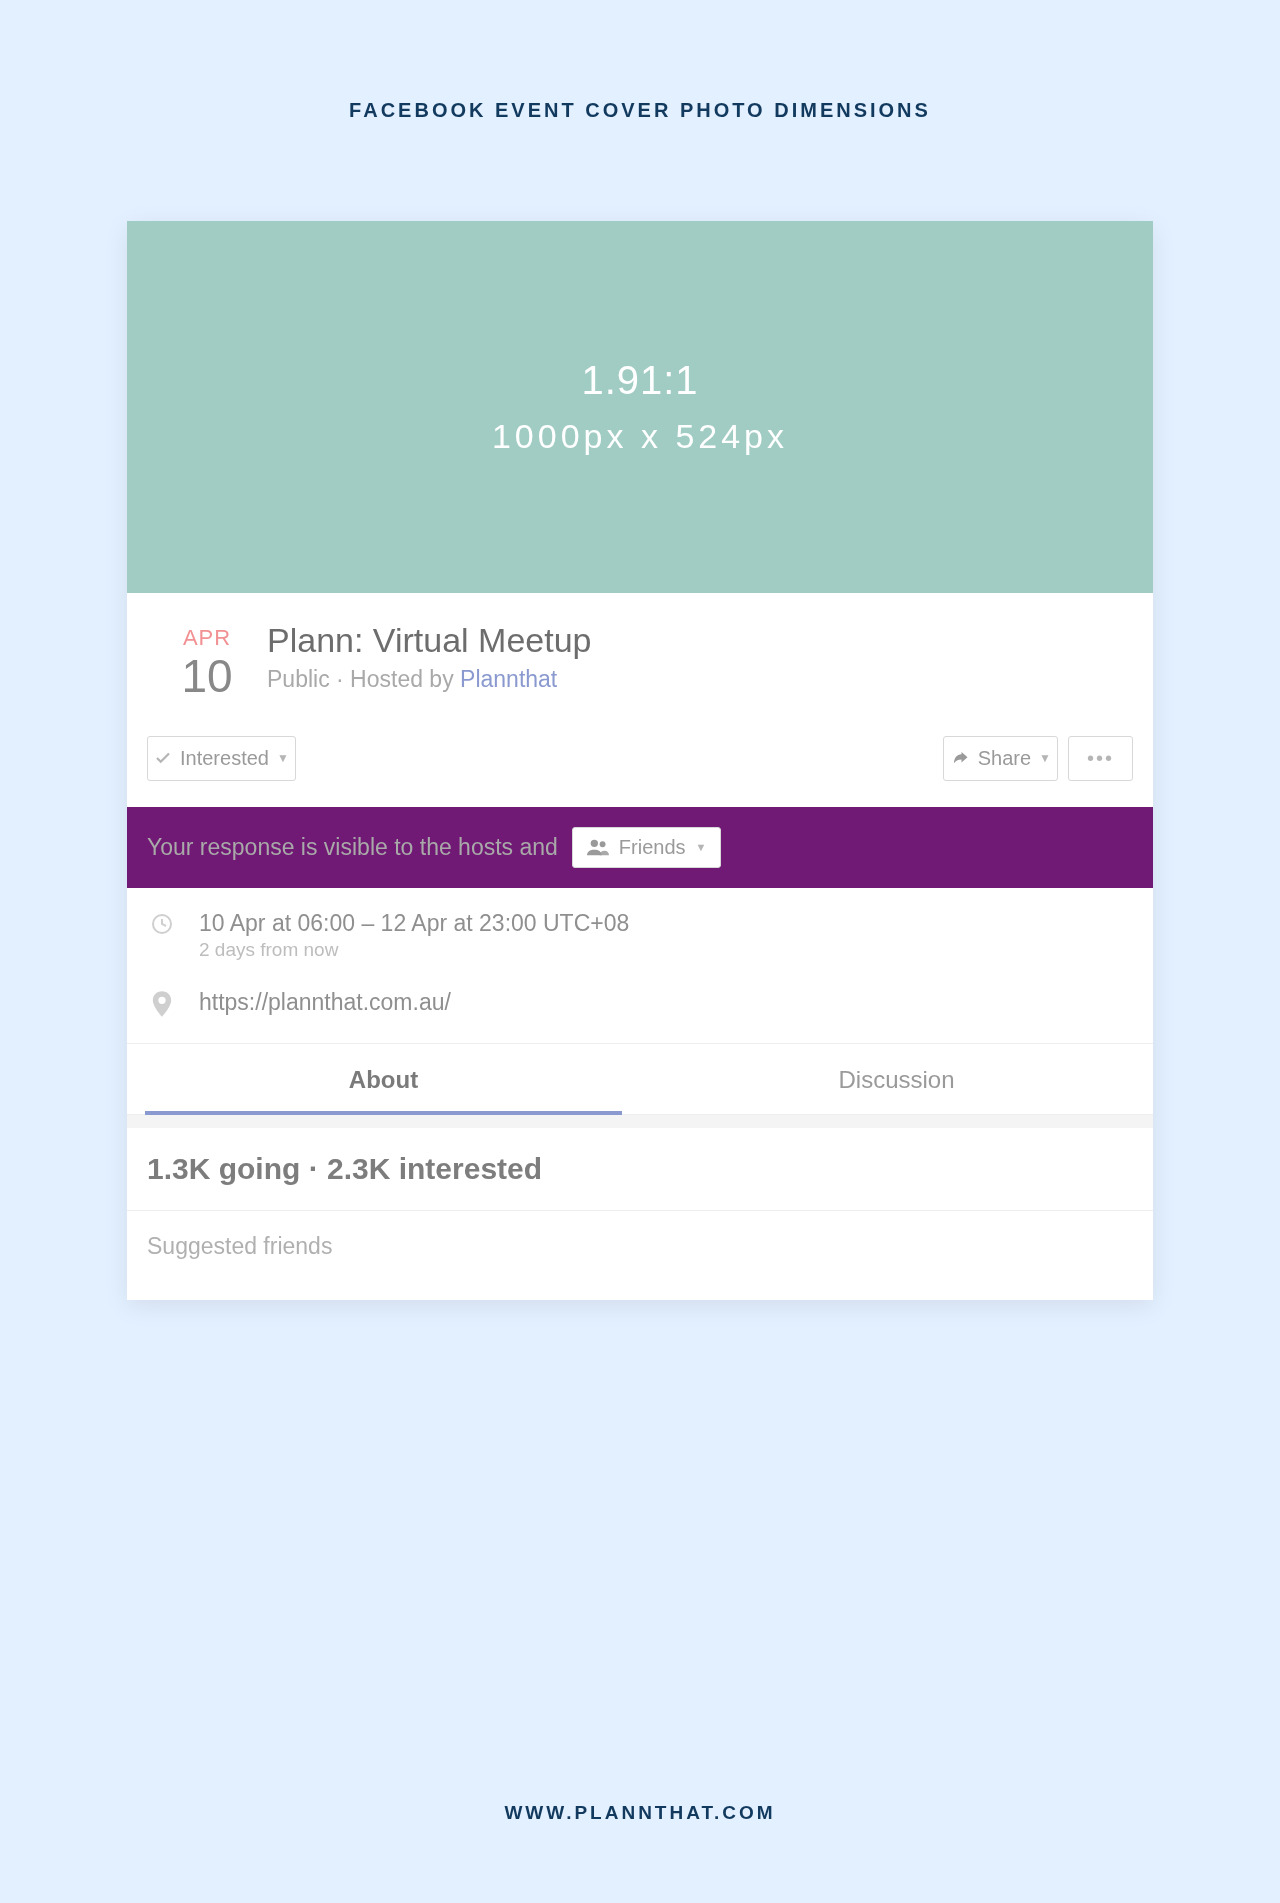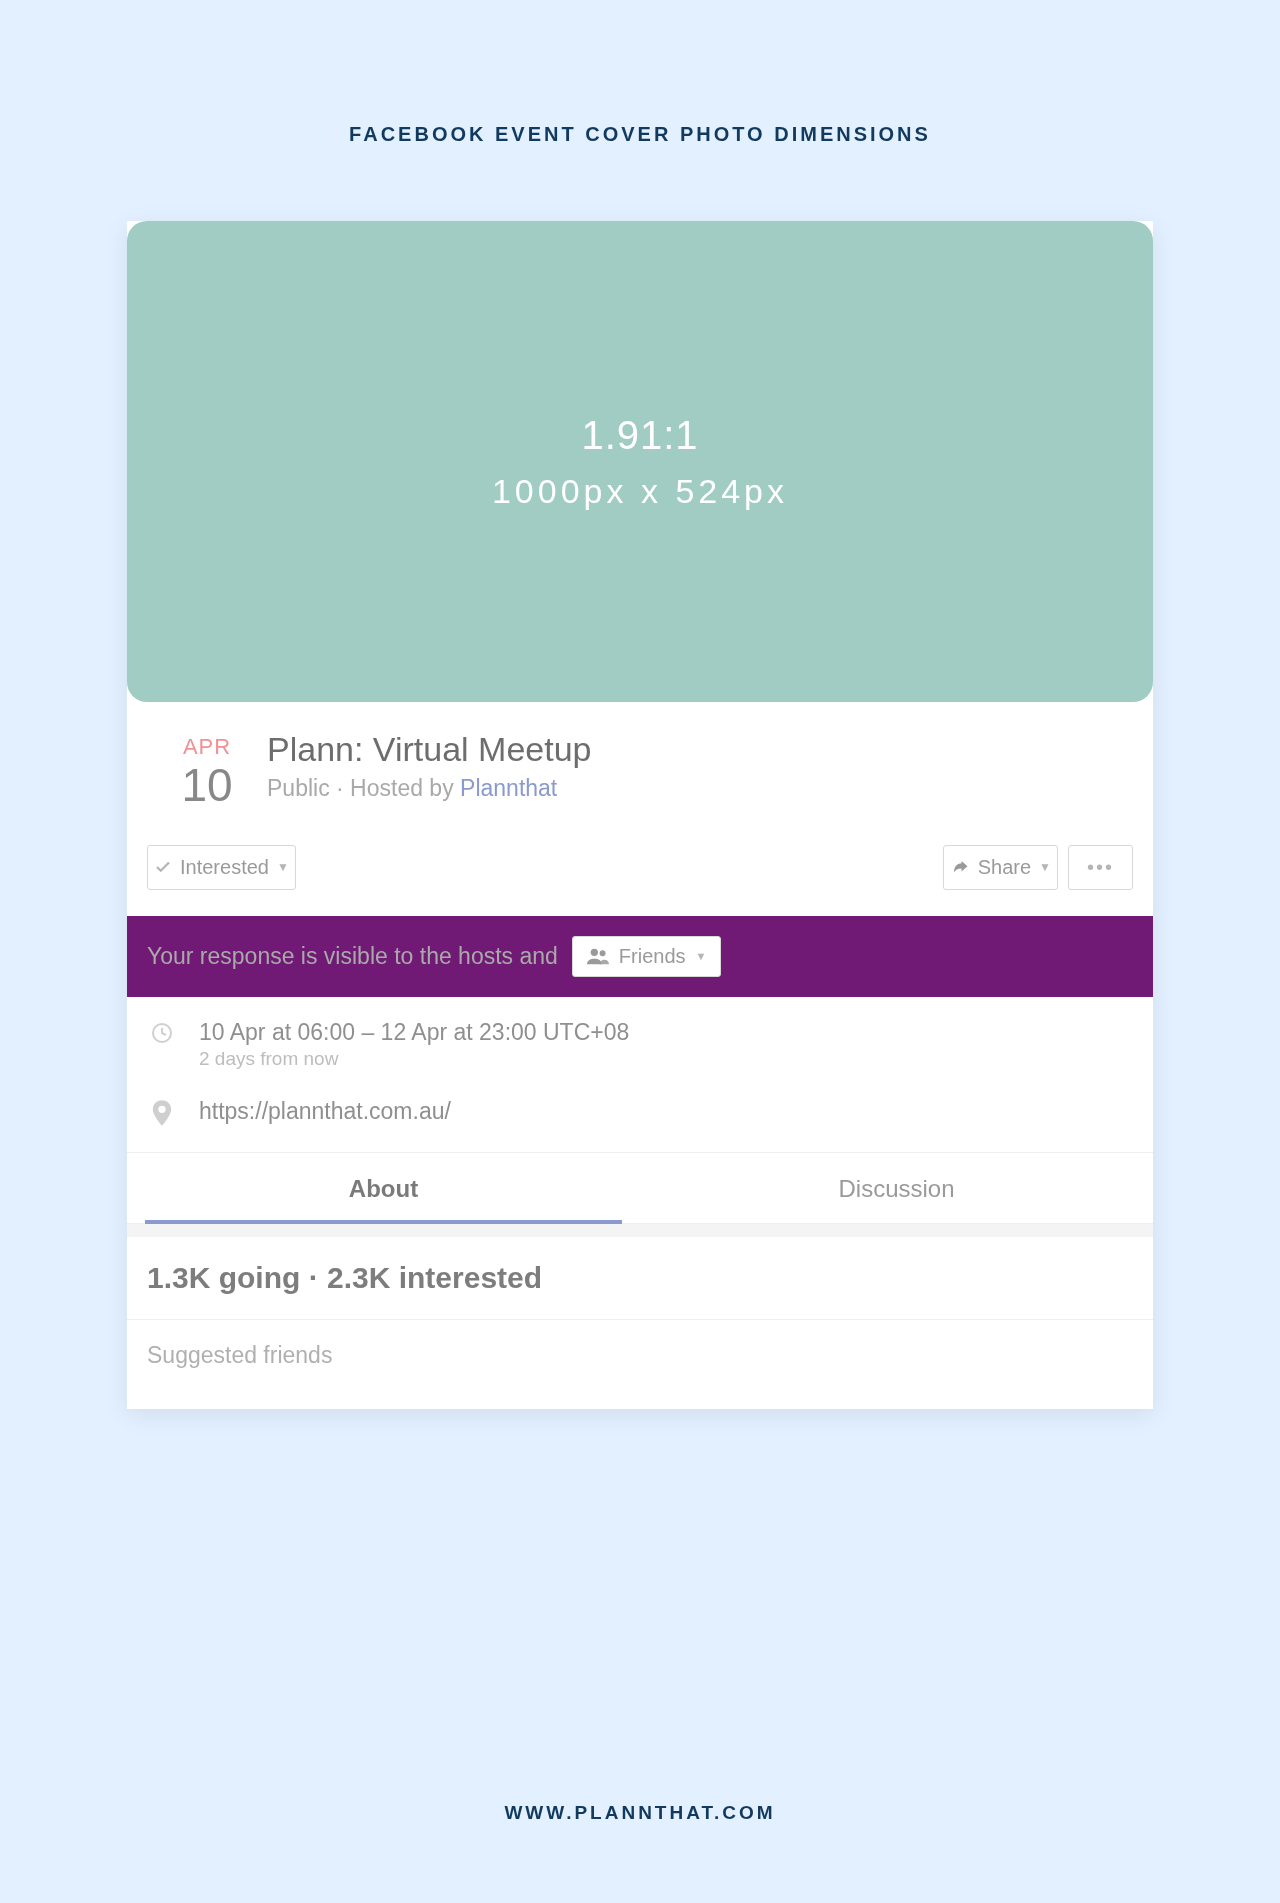--- a/index.html
+++ b/index.html
@@ -5,46 +5,45 @@
   * { box-sizing: border-box; margin: 0; padding: 0; }
   body {
     width: 1280px;
     height: 1903px;
     background: #e3f0ff;
     font-family: -apple-system, BlinkMacSystemFont, "Segoe UI", Helvetica, Arial, sans-serif;
     position: relative;
   }
   .page-title {
     position: absolute;
-    top: 123px;
+    top: 99px;
     left: 0; right: 0;
     text-align: center;
     font-size: 20px;
     letter-spacing: 3px;
     font-weight: 700;
     color: #123a5e;
   }
   .card {
     position: absolute;
     top: 221px;
     left: 127px;
     width: 1026px;
     background: #fff;
     box-shadow: 0 6px 24px rgba(0,0,0,0.08);
   }
   .cover {
     width: 100%;
-    height: 481px;
+    height: 372px;
     background: #a0ccc3;
     display: flex;
     flex-direction: column;
     align-items: center;
     justify-content: center;
     color: #fff;
-    border-radius: 20px;
   }
   .cover .ratio {
     font-size: 40px;
     font-weight: 400;
     margin-bottom: 14px;
     letter-spacing: 1px;
   }
   .cover .dims {
     font-size: 34px;
     font-weight: 400;

